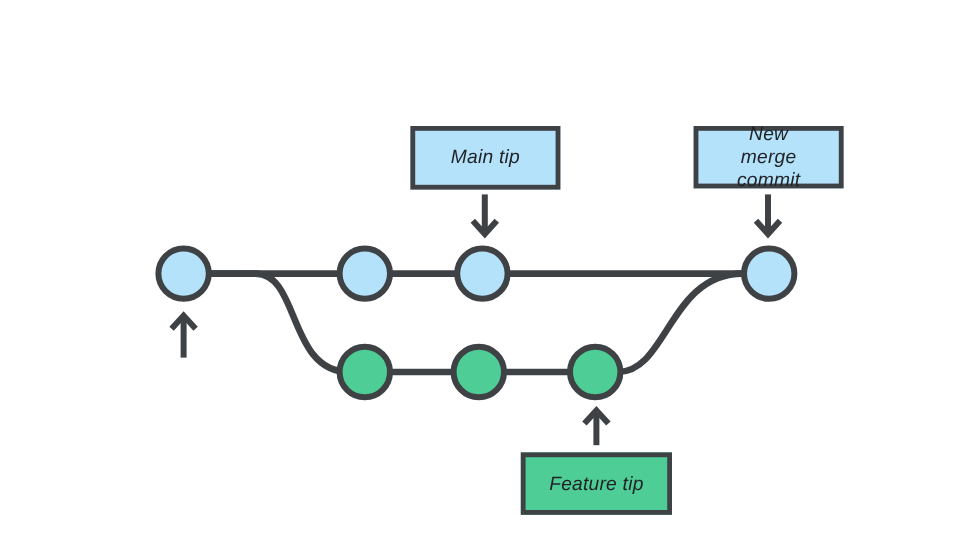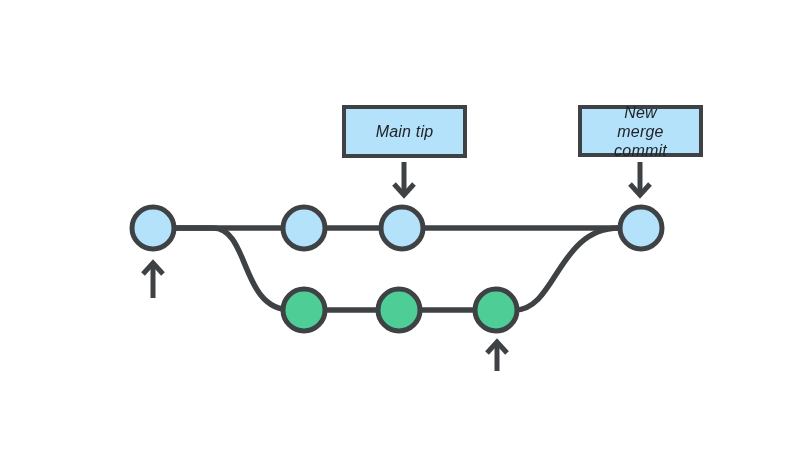--- a/index.html
+++ b/index.html
@@ -90,14 +90,17 @@
 
   <div class="label-box blue box-main-tip">
     <span>Main tip</span>
   </div>
 
   <div class="label-box blue box-new-merge">
     <span>New merge commit</span>
   </div>
 
 
+  <div class="label-box green box-feature-tip">
+    <span>Feature tip</span>
+  </div>
 
 </div>
 
 </body></html>

